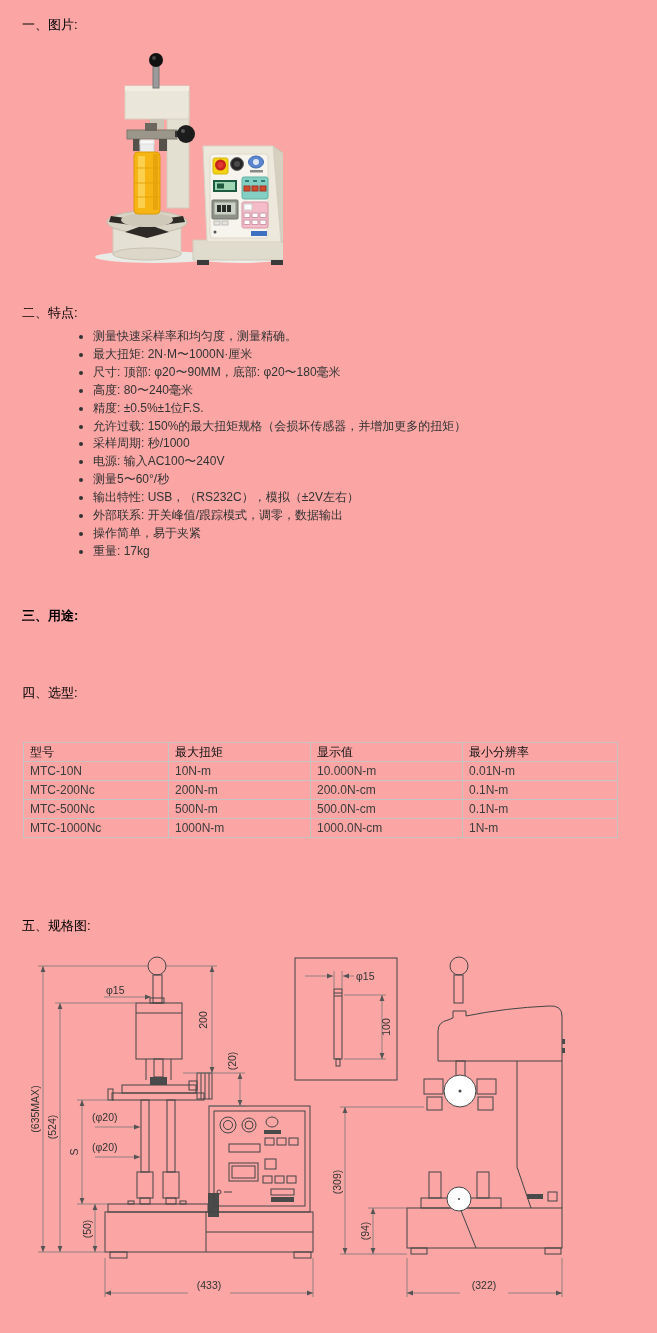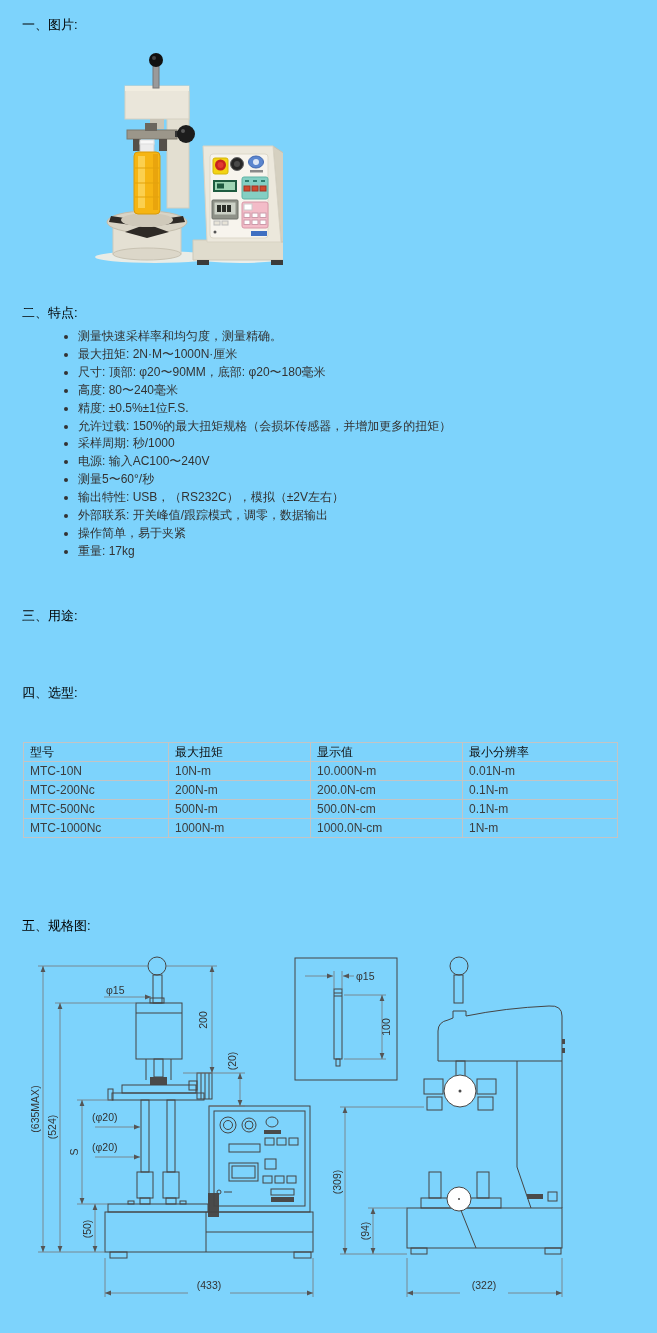--- a/index.html
+++ b/index.html
@@ -1,19 +1,19 @@
 <!DOCTYPE html>
 <html><head>
 <meta charset="utf-8">
 <style>
   html,body{margin:0;padding:0;background:#fff;}
-  .page{position:relative;width:657px;height:1333px;background:#7dd3fc;overflow:hidden;
+  .page{position:relative;width:657px;height:1333px;background:#fca5a5;overflow:hidden;
         font-family:"Liberation Sans","DejaVu Sans",sans-serif;color:#000;}
   .sec{position:absolute;left:22px;margin:0;font-size:13px;font-weight:400;color:#000;white-space:nowrap;}
-  .blist{position:absolute;left:0;margin:0;padding:0 0 0 78px;list-style:disc;}
+  .blist{position:absolute;left:15px;margin:0;padding:0 0 0 78px;list-style:disc;}
   .blist li{font-size:12px;line-height:17.9px;color:#333;white-space:nowrap;}
   table.models{position:absolute;left:23px;top:742px;width:594px;border-collapse:collapse;
                table-layout:fixed;font-size:12px;border-radius:31px;}
   table.models th,table.models td{border:1px solid #c4c4c4;padding:1px 6px;height:16px;
                font-weight:400;text-align:left;line-height:15px;overflow:hidden;}
   table.models th{color:#111;}
   table.models td{color:#3c3c3c;}
   .photo-svg{position:absolute;left:55px;top:50px;}
   .draw-svg{position:absolute;left:0;top:945px;}
   
@@ -137,21 +137,21 @@
     <li>允许过载: 150%的最大扭矩规格（会损坏传感器，并增加更多的扭矩）</li>
     <li>采样周期: 秒/1000</li>
     <li>电源: 输入AC100〜240V</li>
     <li>测量5〜60°/秒</li>
     <li>输出特性: USB，（RS232C），模拟（±2V左右）</li>
     <li>外部联系: 开关峰值/跟踪模式，调零，数据输出</li>
     <li>操作简单，易于夹紧</li>
     <li>重量: 17kg</li>
   </ul>
 
-  <h2 class="sec" style="top:607px;">三、用途:</h2>
+  <h2 class="sec" style="top:607px;font-weight:bold;">三、用途:</h2>
 
   <h2 class="sec" style="top:684px;">四、选型:</h2>
   <table class="models">
     <colgroup>
         <col style="width:145px">
         <col style="width:142px">
         <col style="width:152px">
         <col style="width:155px">
       </colgroup>
     <tbody>

